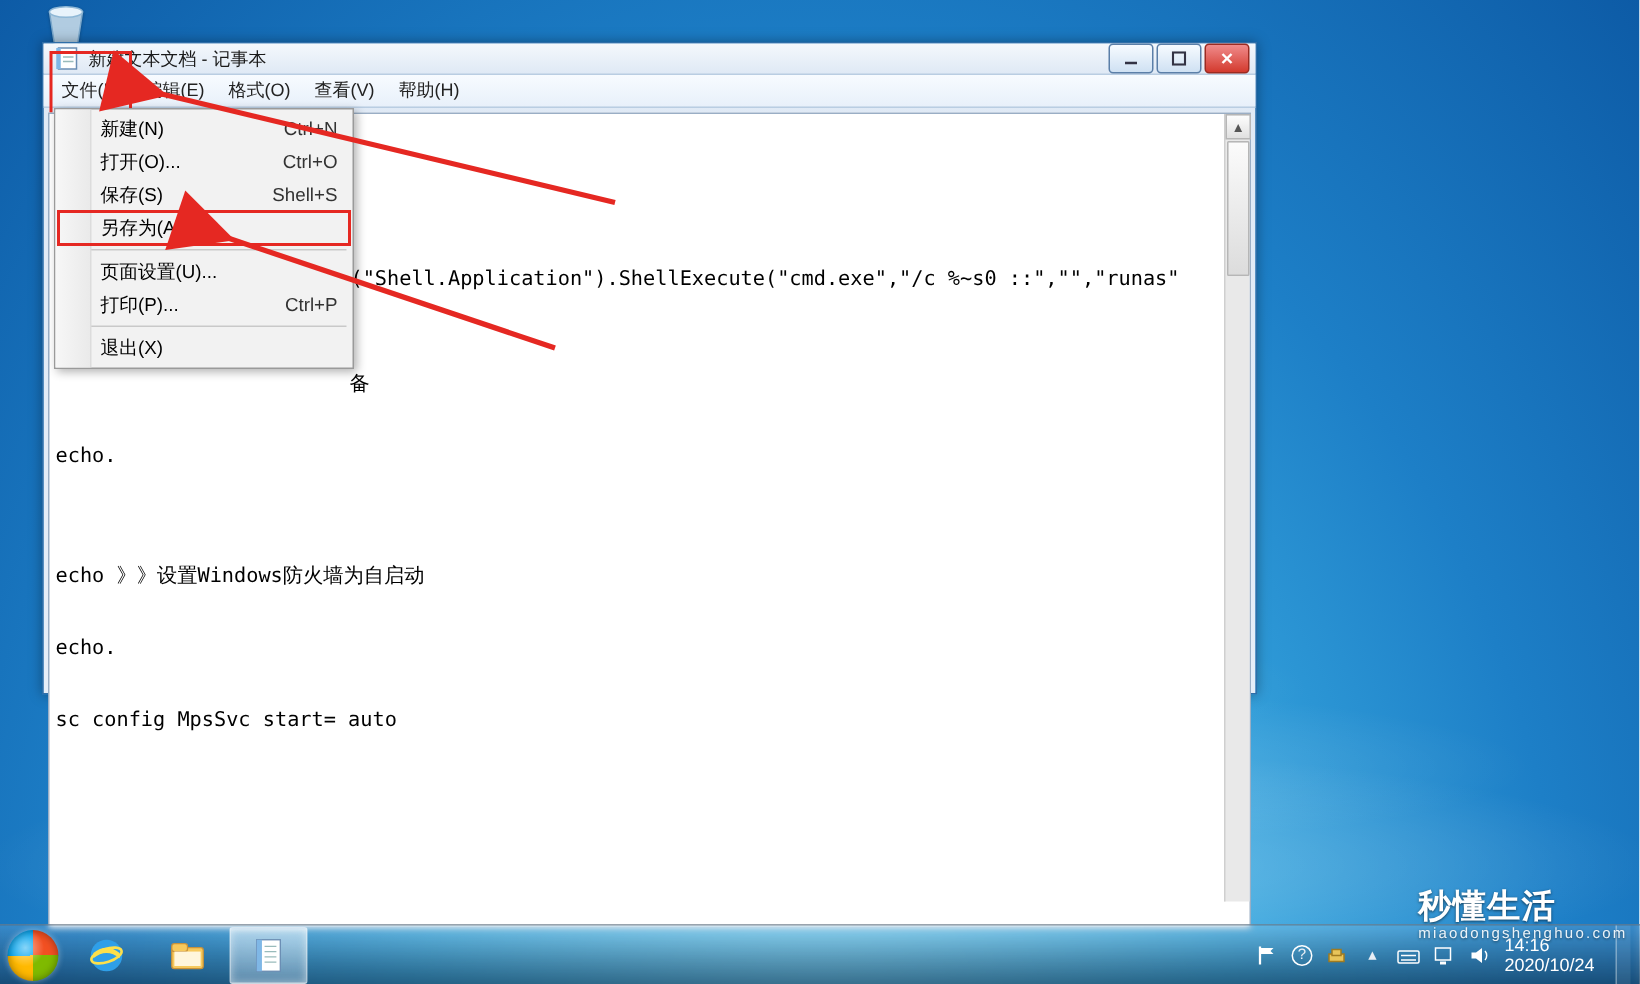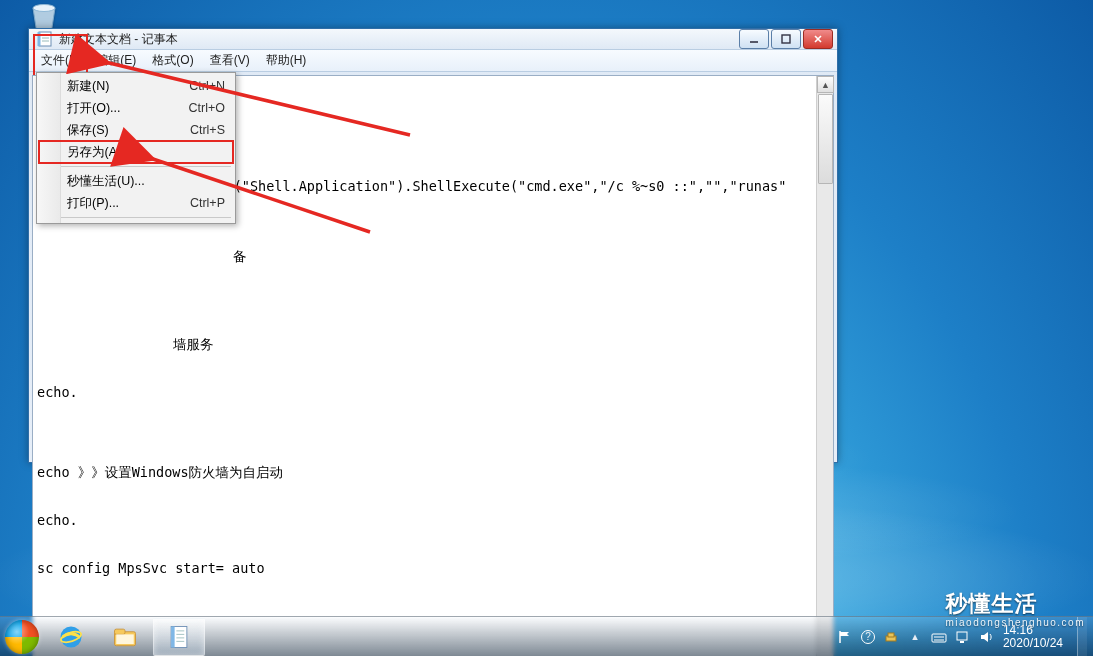--- a/index.html
+++ b/index.html
@@ -164,21 +164,20 @@
       <span class="menu-item">编辑(E)</span>
       <span class="menu-item">格式(O)</span>
       <span class="menu-item">查看(V)</span>
       <span class="menu-item">帮助(H)</span>
     </div>
 
     <div class="content-wrap">
       <div class="text-area" style="padding-right:18px; padding-bottom:18px; padding-left:200px;">
         <div class="text-line" style="margin-left:-40px; margin-top:68px;">bject("Shell.Application").ShellExecute("cmd.exe","/c %~s0 ::","","runas"</div>
         <div class="text-line" style="margin-top:22px;">备</div>
-        <div class="text-line" style="margin-left:-60px; margin-top:40px;">墙服务</div>
         <div class="text-line" style="margin-left:-196px;">echo.</div>
         <div class="text-line" style="margin-left:-196px;"></div>
         <div class="text-line" style="margin-left:-196px;">echo 》》设置Windows防火墙为自启动</div>
         <div class="text-line" style="margin-left:-196px;">echo.</div>
         <div class="text-line" style="margin-left:-196px;">sc config MpsSvc start= auto</div>
         
         
         
         
         
@@ -198,36 +197,40 @@
     <div class="row">
       <span class="lbl">新建(N)</span>
       <span class="acc">Ctrl+N</span>
     </div>
     <div class="row">
       <span class="lbl">打开(O)...</span>
       <span class="acc">Ctrl+O</span>
     </div>
     <div class="row">
       <span class="lbl">保存(S)</span>
-      <span class="acc">Ctrl+S</span>
+      <span class="acc">Shell+S</span>
     </div>
     <div class="row highlight-red">
       <span class="lbl">另存为(A)...</span>
       <span class="acc"></span>
     </div>
     <div class="sep"></div>
     <div class="row">
-      <span class="lbl">秒懂生活(U)...</span>
+      <span class="lbl">页面设置(U)...</span>
       <span class="acc"></span>
     </div>
     <div class="row">
       <span class="lbl">打印(P)...</span>
       <span class="acc">Ctrl+P</span>
     </div>
     <div class="sep"></div>
+    <div class="row">
+      <span class="lbl">退出(X)</span>
+      <span class="acc"></span>
+    </div>
   </div>
 
   <svg class="arrows" viewBox="0 0 1093 656">
     <defs>
       <marker id="ah" markerWidth="14" markerHeight="12" refX="2" refY="6" orient="auto">
         <path d="M12 0 L0 6 L12 12 Z" fill="#e52822"></path>
       </marker>
     </defs>
     <line x1="410" y1="135" x2="105" y2="62" stroke="#e52822" stroke-width="3.5" marker-end="url(#ah)"></line>
     <line x1="370" y1="232" x2="150" y2="158" stroke="#e52822" stroke-width="3.5" marker-end="url(#ah)"></line>

